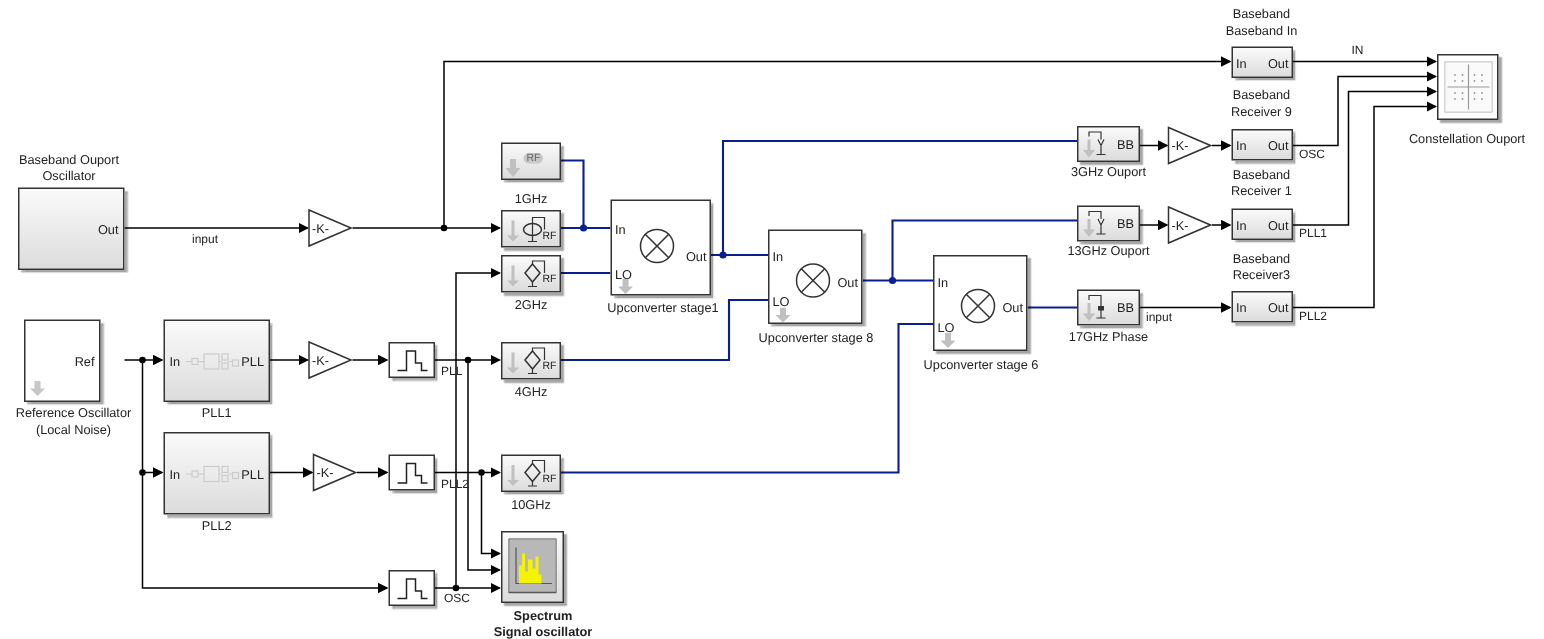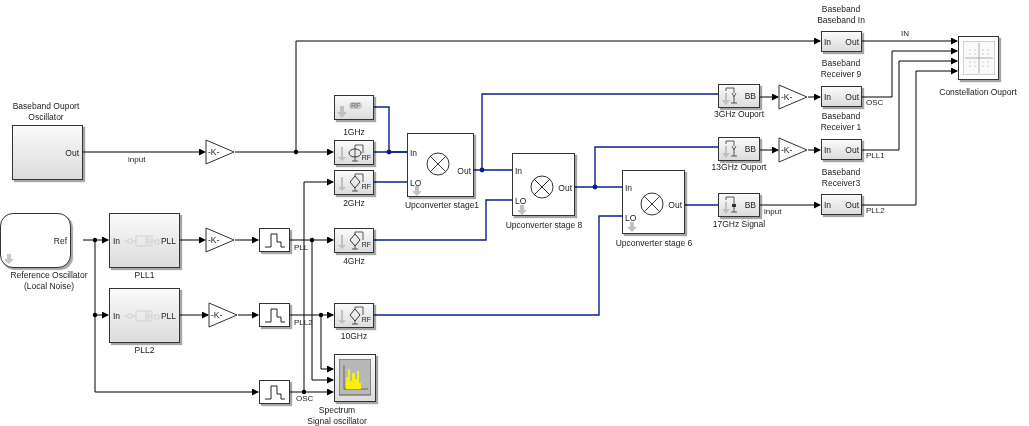--- a/index.html
+++ b/index.html
@@ -87,21 +87,21 @@
 
 <div class="lbl" style="left:0;top:101px;width:92px;">
   <div>Baseband Ouport</div>
   <div>Oscillator</div>
 </div>
 <div class="blk" style="left:12px;top:125px;width:71px;height:55px;">
   <span class="port" style="right:3px;top:22px;">Out</span>
 </div>
 <span class="sig" style="left:88px;top:155px;padding-left:40px;">input</span>
 
-<div class="blk white" style="left:0;top:213px;width:71px;height:55px;border-radius:13px;">
+<div class="blk white" style="left:16px;top:213px;width:51px;height:55px;">
   <span class="port" style="right:3px;top:22px;">Ref</span>
   <svg style="position:absolute;left:3px;bottom:3px" width="10" height="10">
       <path d="M3,0 H7 V5 H10 L5,10 L0,5 H3 Z" fill="#c8c8c8"></path>
     </svg>
 </div>
 <div class="lbl" style="left:0;top:270px;width:98px;">
   <div>Reference Oscillator</div>
   <div>(Local Noise)</div>
 </div>
 
@@ -234,21 +234,21 @@
 </div>
 <div class="lbl" style="left:334px;top:331px;width:40px;">10GHz</div>
 
 <div class="blk" style="left:334px;top:354px;width:42px;height:48px;">
   <svg style="position:absolute;left:4px;top:4px" width="32" height="38">
     <rect x="0" y="0" width="32" height="36" fill="#b8b8b8" stroke="#555"></rect>
     <path d="M5,6 V30 H29" fill="none" stroke="#555" stroke-width="0.8"></path>
     <path d="M7,30 V18 H9 V10 H11 V22 H13 V14 H16 V20 H18 V12 H20 V24 H22 V30 Z" fill="#f4f400"></path>
   </svg>
 </div>
-<div class="lbl" style="left:297px;top:405px;width:80px;">
+<div class="lbl" style="left:322px;top:405px;width:80px;font-weight:bold;">
   <div>Spectrum</div>
   <div>Signal oscillator</div>
 </div>
 
 <div class="blk white" style="left:407px;top:133px;width:67px;height:64px;">
   <span class="port" style="left:2px;top:14px;">In</span>
   <span class="port" style="left:2px;top:44px;">LO</span>
   <svg style="position:absolute;left:4px;top:52px" width="10" height="10">
       <path d="M3,0 H7 V5 H10 L5,10 L0,5 H3 Z" fill="#c0c0c0"></path>
     </svg>
@@ -307,21 +307,21 @@
 <div class="lbl" style="left:703px;top:162px;width:72px;">13GHz Ouport</div>
 
 <div class="blk" style="left:718px;top:193px;width:42px;height:24px;">
   <svg style="position:absolute;left:2px;top:2px" width="18" height="20">
       <path d="M4,6 V13 H1 L5,18 L9,13 H6 V6 Z" fill="#c0c0c0"></path>
       <path d="M5,4 V1 H13 V6 M13,6 V16 M10,16 H16" fill="none" stroke="#333" stroke-width="0.8"></path>
       <rect x="11" y="8" width="4" height="3" fill="#333"></rect>
     </svg>
   <span class="port" style="right:3px;top:6px;">BB</span>
 </div>
-<div class="lbl" style="left:703px;top:219px;width:72px;">17GHz Signal</div>
+<div class="lbl" style="left:703px;top:219px;width:72px;">17GHz Phase</div>
 <span class="sig" style="left:764px;top:207px;">input</span>
 
 <div class="lbl" style="left:808px;top:4px;width:66px;">
   <div>Baseband</div>
   <div>Baseband In</div>
 </div>
 <div class="blk" style="left:821px;top:31px;width:41px;height:21px;">
   <span class="port" style="left:2px;top:5px;">In</span>
   <span class="port" style="right:2px;top:5px;">Out</span>
 </div>

